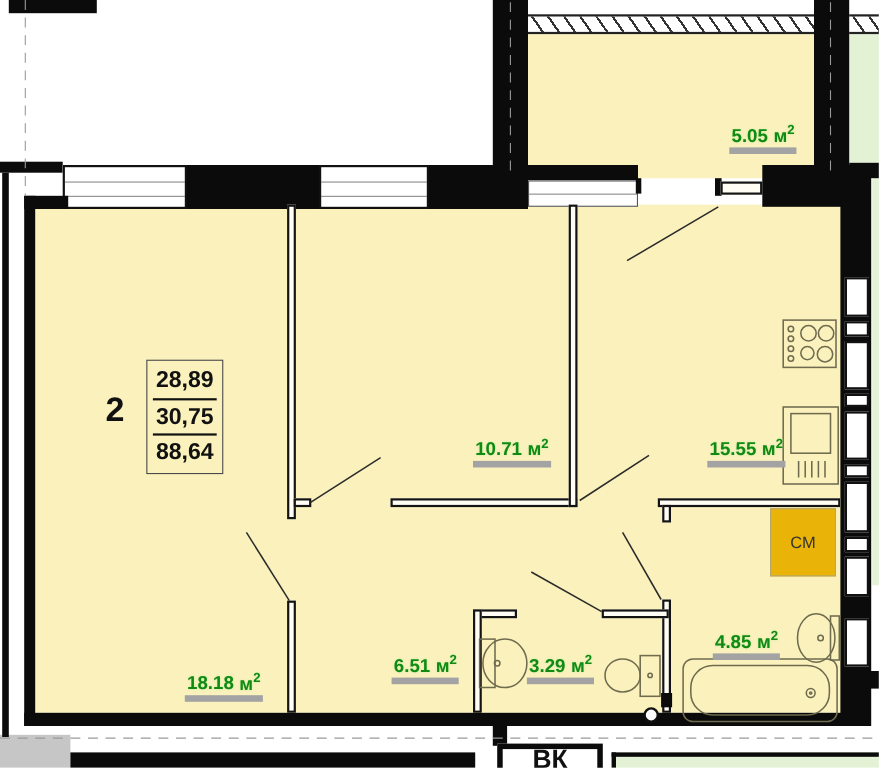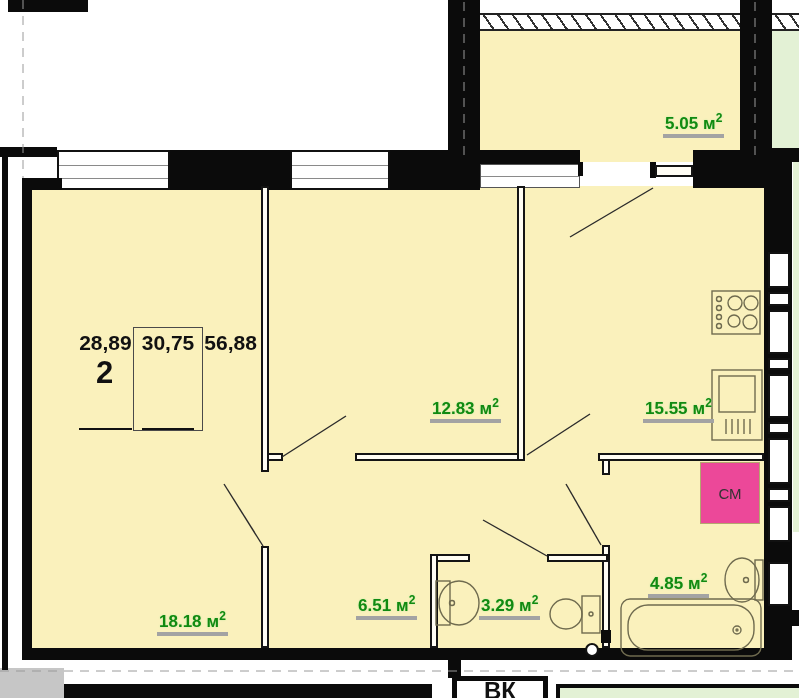--- a/index.html
+++ b/index.html
@@ -14,31 +14,31 @@
        background-image:linear-gradient(#8a8a8a,#8a8a8a),linear-gradient(#8a8a8a,#8a8a8a);
        background-size:100% 1px;background-repeat:no-repeat;background-position:0 13px,0 26px;}
   .sill{position:absolute;background:#fff;border:1px solid #555;box-sizing:border-box;
        background-image:linear-gradient(#8a8a8a,#8a8a8a);background-size:100% 1px;
        background-repeat:no-repeat;background-position:0 11px;}
   .winb{position:absolute;left:768px;width:22px;background:#fff;border:2px solid #111;box-sizing:border-box;}
   .hatch{position:absolute;background:#fff;border-top:2px solid #222;border-bottom:2px solid #222;
        box-sizing:border-box;
        background-image:repeating-linear-gradient(55deg,transparent 0 10px,#333 10px 12px);}
   .arealbl{position:absolute;color:#118A11;font-weight:bold;font-size:17px;white-space:nowrap;
-       border-bottom:4px solid #a3a3a3;line-height:1.1;padding:0 2px 1px 2px;
+       border-bottom:6px solid #a3a3a3;line-height:1.1;padding:0 2px 1px 2px;
        text-shadow:0 0 2px #bdeaa6;z-index:30;}
   .arealbl .unit{margin-left:5px;}
   .arealbl sup{font-size:12px;}
   #infobox{position:absolute;left:133px;top:327px;width:68px;height:102px;border:1px solid #4a4a4a;
-       display:flex;flex-direction:row;justify-content:center;z-index:30;}
+       display:flex;flex-direction:column;justify-content:center;z-index:30;}
   #infobox .row{font-size:21px;font-weight:bold;color:#111;text-align:center;line-height:1.45;margin:0 5px;}
   #infobox .row.ul{border-bottom:2.5px solid #111;}
   #aptnum{position:absolute;left:96px;top:355px;font-size:31px;font-weight:bold;color:#111;z-index:30;}
   #smbox{position:absolute;left:700px;top:462px;width:58px;height:60px;border:1px solid #b3a76e;
-       background:#ec4899;display:flex;align-items:center;justify-content:center;
+       background:#eab308;display:flex;align-items:center;justify-content:center;
        font-size:15px;color:#333;z-index:20;}
   #vkbox{position:absolute;left:452px;top:676px;width:96px;height:30px;background:#fff;
        border:5px solid #0b0b0b;box-sizing:border-box;text-align:center;z-index:25;
        font-size:24px;font-weight:bold;color:#111;line-height:20px;}
   svg.overlay{position:absolute;left:0;top:0;z-index:15;pointer-events:none;}
 </style>
 </head>
 <body>
 
 <div id="plan">
@@ -162,40 +162,40 @@
         <circle cx="746" cy="580" r="2.5"></circle>
       </g>
     </g>
     <circle cx="592" cy="650" r="6" stroke="#111" stroke-width="2.2" fill="#fff"></circle>
   </svg>
 
   <div id="aptnum">2</div>
   <div id="infobox">
     <div class="row ul">28,89</div>
     <div class="row ul">30,75</div>
-    <div class="row">56,88</div>
+    <div class="row">88,64</div>
   </div>
 
   <div id="smbox">
     <span>СМ</span>
   </div>
   <div id="vkbox">
     <span>ВК</span>
   </div>
 
   <div class="arealbl" style="left:663px;top:112px;">
     <span>5.05</span><span class="unit">м</span><sup>2</sup>
   </div>
   <div class="arealbl" style="left:430px;top:397px;">
-    <span>12.83</span><span class="unit">м</span><sup>2</sup>
+    <span>10.71</span><span class="unit">м</span><sup>2</sup>
   </div>
   <div class="arealbl" style="left:643px;top:397px;">
     <span>15.55</span><span class="unit">м</span><sup>2</sup>
   </div>
-  <div class="arealbl" style="left:157px;top:610px;">
+  <div class="arealbl" style="left:168px;top:610px;">
     <span>18.18</span><span class="unit">м</span><sup>2</sup>
   </div>
   <div class="arealbl" style="left:356px;top:594px;">
     <span>6.51</span><span class="unit">м</span><sup>2</sup>
   </div>
   <div class="arealbl" style="left:479px;top:594px;">
     <span>3.29</span><span class="unit">м</span><sup>2</sup>
   </div>
   <div class="arealbl" style="left:648px;top:572px;">
     <span>4.85</span><span class="unit">м</span><sup>2</sup>

